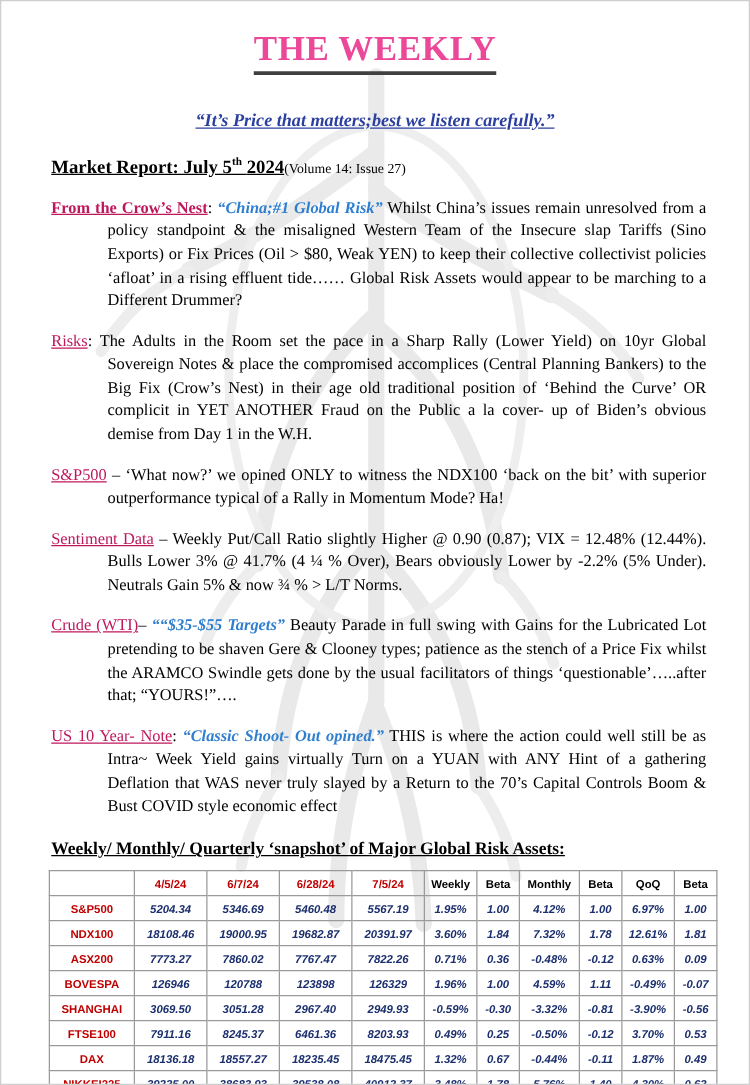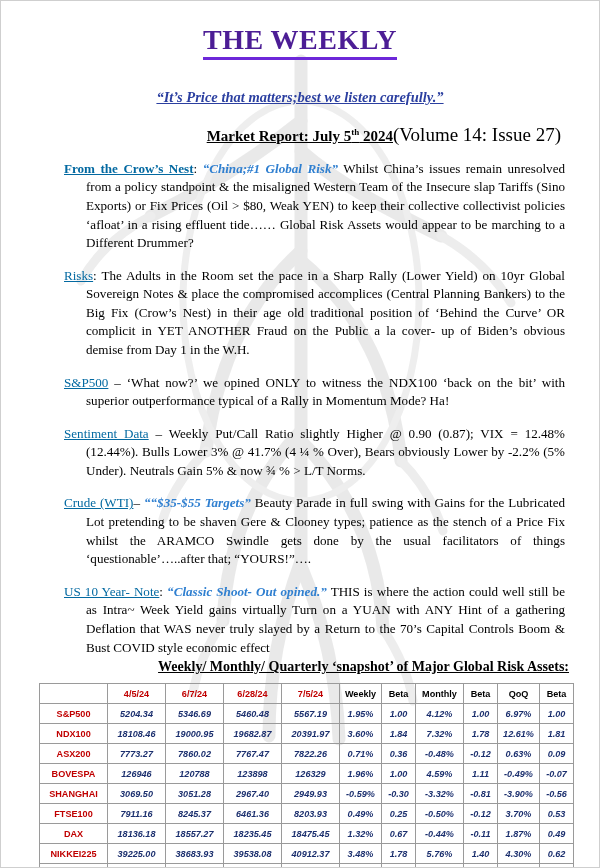--- a/index.html
+++ b/index.html
@@ -33,57 +33,57 @@
     opacity: 0.30;
     pointer-events: none;
   }
   
   .masthead {
     text-align: center;
     padding-top: 24px;
   }
   .masthead-title {
     display: inline-block;
-    color: #4c1d95;
+    color: #ec4899;
     font-size: 28px;
     font-weight: bold;
     letter-spacing: 0.5px;
-    border-bottom: 3px solid #6d28d9;
+    border-bottom: 3px solid #404040;
     padding-bottom: 1px;
     line-height: 1.1;
   }
   .tagline-wrap {
     text-align: center;
     margin-top: 28px;
   }
   .tagline {
     display: inline-block;
     color: #2b3fa0;
     font-style: italic;
     font-weight: bold;
     font-size: 14.5px;
     text-decoration: underline;
   }
   .report-line {
     display: flex;
     align-items: baseline;
-    justify-content: flex-end;
+    justify-content: flex-start;
     margin-top: 18px;
     padding: 0 8px 0 10px;
   }
   .report-title {
     font-weight: bold;
     font-size: 15px;
     color: #000;
     text-decoration: underline;
     white-space: nowrap;
   }
   .report-title sup { font-size: 9px; }
   .volume {
-    font-size: 19px;
+    font-size: 11px;
     color: #000;
     white-space: nowrap;
   }
   
   .section {
     margin-top: 14px;
     padding-left: 10px;
     padding-right: 4px;
     font-size: 13.1px;
     line-height: 1.42;
@@ -92,42 +92,40 @@
   }
   .section p {
     margin: 0;
     text-indent: 0;
     padding-left: 45px;
   }
   .section p .lead {
     margin-left: -45px;
   }
   .sec-head {
-    color: #0369a1;
+    color: #be185d;
     font-weight: bold;
     text-decoration: underline;
     white-space: nowrap;
-    margin-left: 23px;
   }
   .sec-head.plain { font-weight: normal; }
   .sec-quote {
     color: #2f7fd0;
     font-style: italic;
     font-weight: bold;
     margin-top: 39px;
   }
   
   .table-title {
-    margin-top: 2px;
+    margin-top: 18px;
     padding-left: 10px;
     font-weight: bold;
     font-size: 14px;
     color: #000;
     text-decoration: underline;
-    text-align: right;
   }
   table.snapshot {
     margin-top: 8px;
     margin-left: 8px;
     border-collapse: collapse;
     table-layout: fixed;
     width: 527px;
     font-family: "Liberation Sans", sans-serif;
   }
   table.snapshot td, table.snapshot th {

